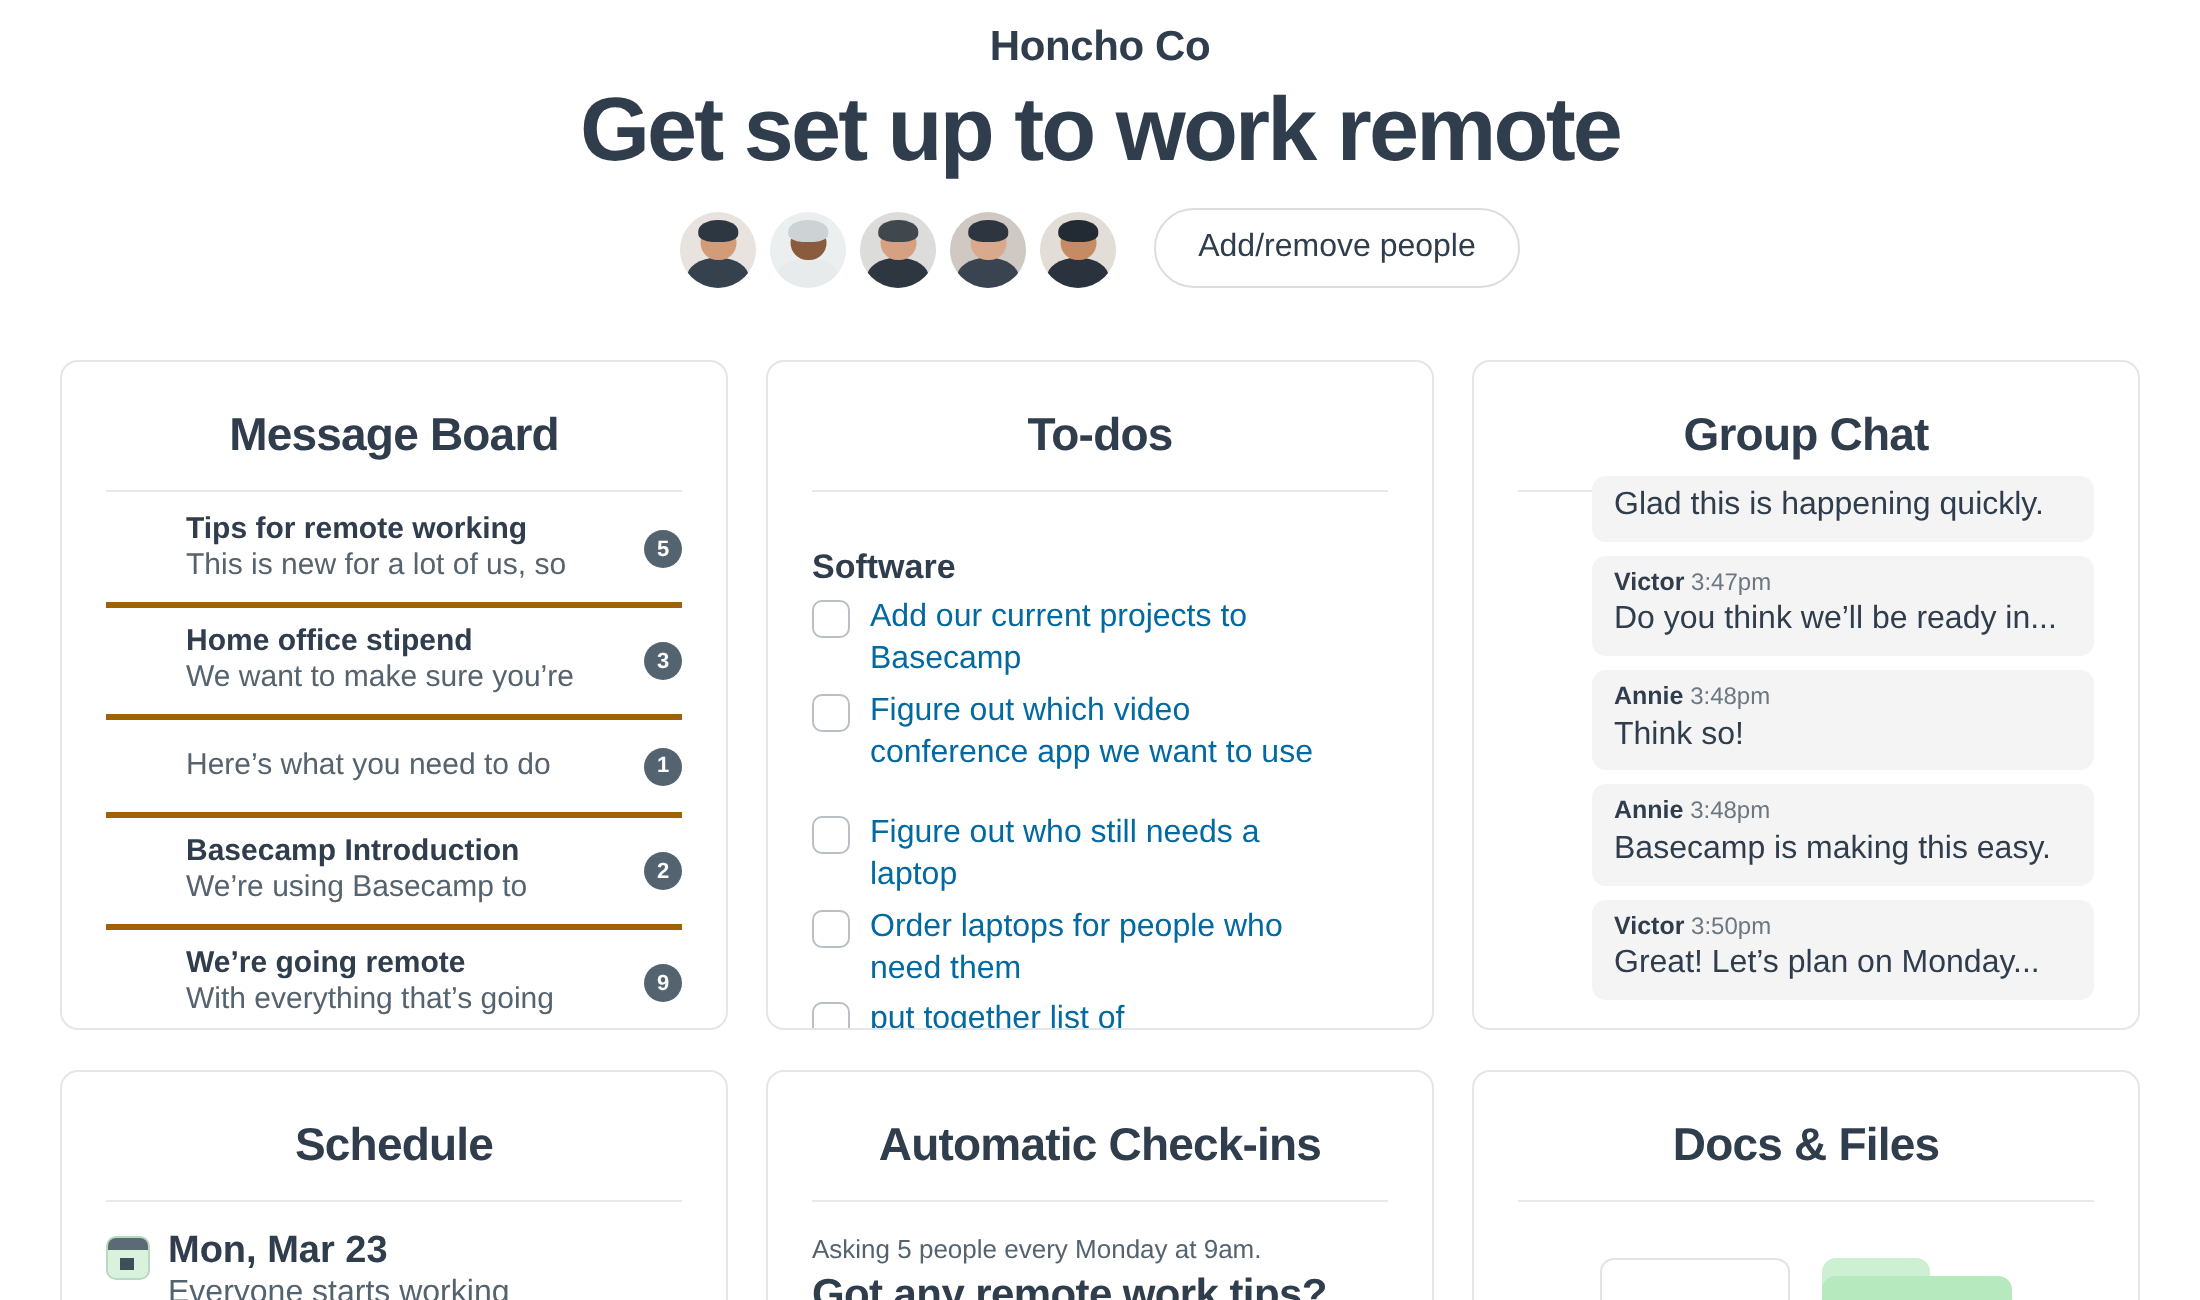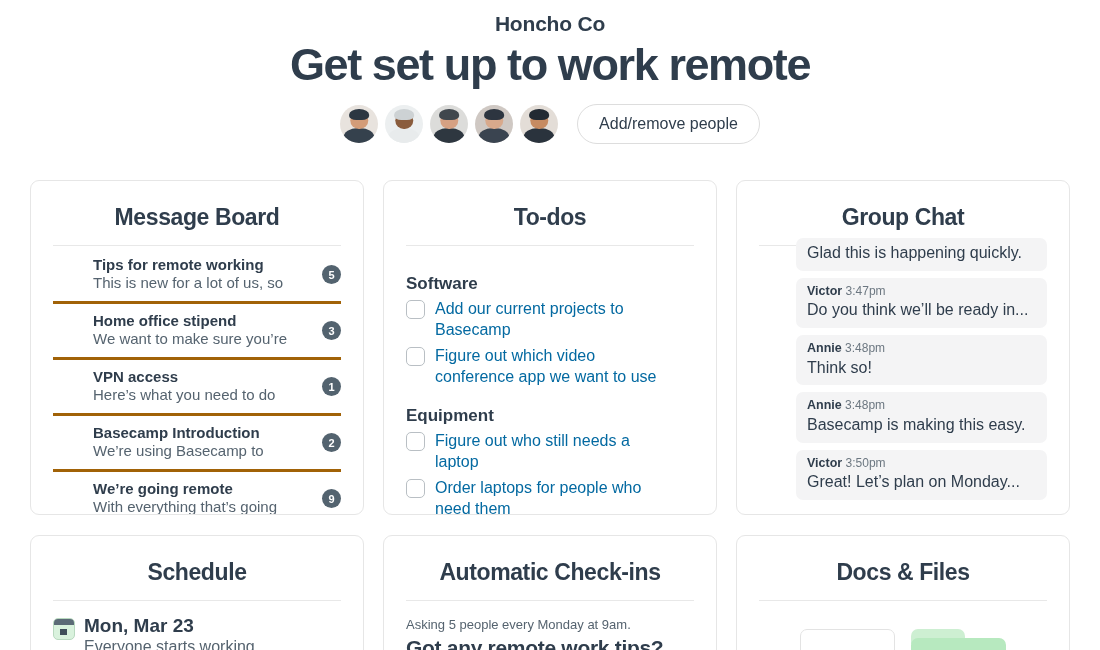--- a/index.html
+++ b/index.html
@@ -17,21 +17,21 @@
   .org-name {
     font-size: 21px; font-weight: bold; color: #2f3d4c;
     letter-spacing: -0.2px;
   }
   .project-title {
     font-size: 45px; font-weight: bold; color: #2f3d4c;
     letter-spacing: -1.4px; line-height: 1.12; margin-top: 4px;
   }
   .people-row {
     margin-top: 14px;
-    display: flex; align-items: center; justify-content: center; gap: 1px;
+    display: flex; align-items: flex-end; justify-content: center; gap: 1px;
   }
   .avatars { display: flex; align-items: center; }
   .avatar {
     width: 38px; height: 38px; border-radius: 50%;
     margin-right: 7px; position: relative; overflow: hidden;
     flex: 0 0 auto;
   }
   .avatar .bg { position: absolute; inset: 0; }
   .avatar .head {
     position: absolute; left: 50%; top: 17%;
@@ -261,21 +261,20 @@
             <span class="mb-av"><span class="bg" style="background:#e3ddd7"></span><span class="body" style="background:#2a333d"></span><span class="head" style="background:#c68b62"></span><span class="hair" style="background:#222a33"></span></span>
             <div class="mb-text">
               <div class="mb-title">Home office stipend</div>
               <div class="mb-sub">We want to make sure you’re</div>
             </div>
             <div class="badge">3</div>
           </div>
           <div class="mb-row">
             <span class="mb-av"><span class="bg" style="background:#dcdcda"></span><span class="body" style="background:#2e3740"></span><span class="head" style="background:#d6a183"></span><span class="hair" style="background:#40474d"></span></span>
             <div class="mb-text">
-              <div class="mb-title">VPN access</div>
               <div class="mb-sub">Here’s what you need to do</div>
             </div>
             <div class="badge">1</div>
           </div>
           <div class="mb-row">
             <span class="mb-av"><span class="bg" style="background:#cfc8c3"></span><span class="body" style="background:#3a4450"></span><span class="head" style="background:#d8a98c"></span><span class="hair" style="background:#2d3540"></span></span>
             <div class="mb-text">
               <div class="mb-title">Basecamp Introduction</div>
               <div class="mb-sub">We’re using Basecamp to</div>
             </div>
@@ -301,21 +300,20 @@
             <div class="td-item">
               <span class="td-check"></span>
               <span class="td-label">Add our current projects to Basecamp</span>
             </div>
             <div class="td-item">
               <span class="td-check"></span>
               <span class="td-label">Figure out which video conference app we want to use</span>
             </div>
           </div>
           <div class="td-group">
-            <div class="td-group-name">Equipment</div>
             <div class="td-item">
               <span class="td-check"></span>
               <span class="td-label">Figure out who still needs a laptop</span>
             </div>
             <div class="td-item">
               <span class="td-check"></span>
               <span class="td-label">Order laptops for people who need them</span>
             </div>
             <div class="td-item">
               <span class="td-check"></span>

